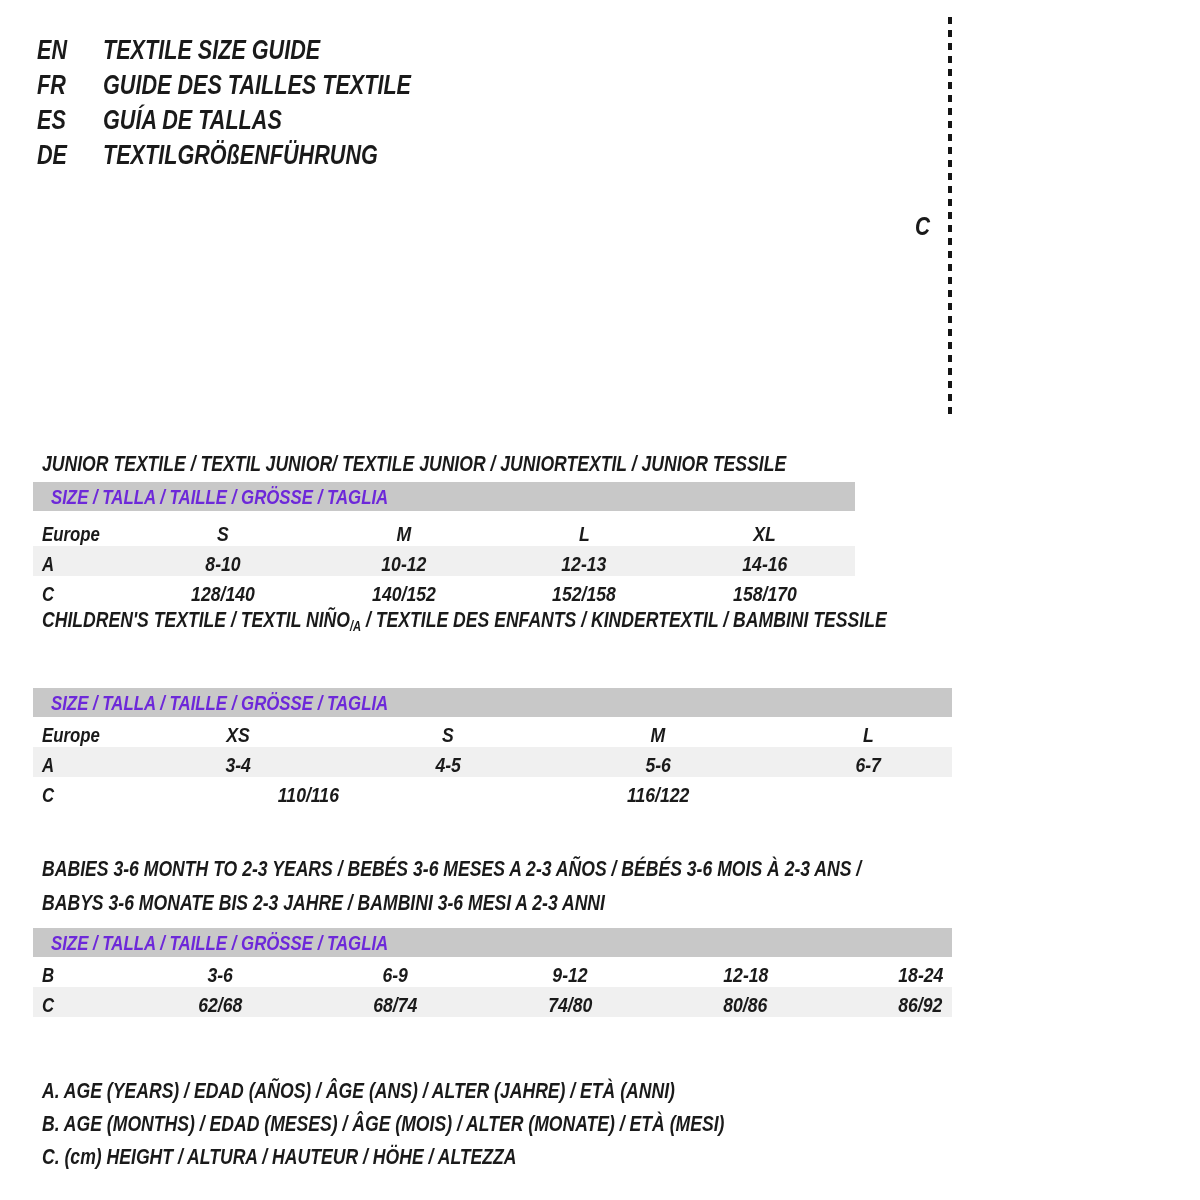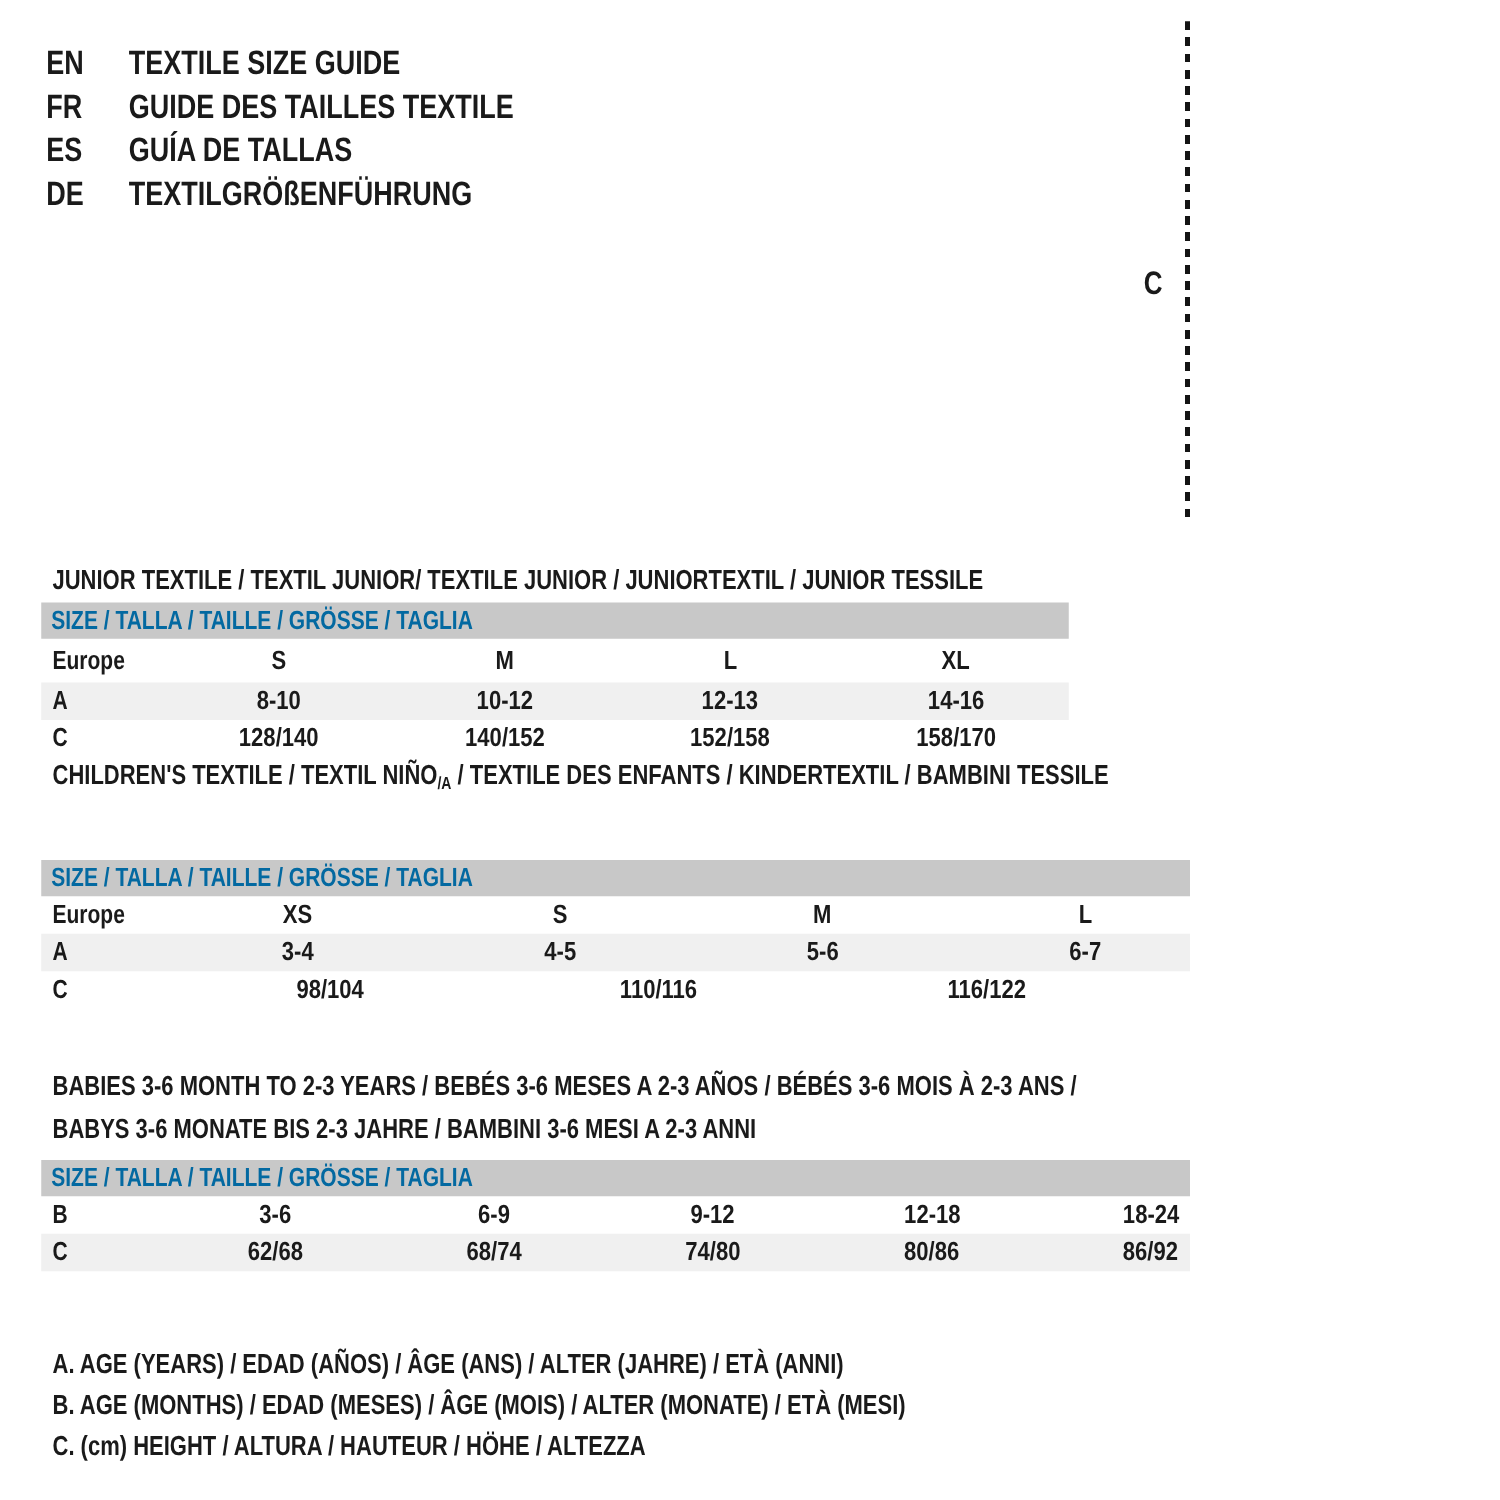--- a/index.html
+++ b/index.html
@@ -5,20 +5,21 @@
   html, body { margin: 0; padding: 0; background: #ffffff; }
   .page {
     position: relative;
     width: 952px;
     height: 1200px;
     background: #ffffff;
     font-family: "Liberation Sans", "DejaVu Sans", sans-serif;
     font-weight: 700;
     color: #1a1a1a;
     overflow: hidden;
+    font-style: italic;
   }
 
   
   .cond  { display: inline-block; transform: scaleX(0.80); transform-origin: 0 50%; white-space: nowrap; }
   .condc { display: inline-block; transform: scaleX(0.84); transform-origin: 50% 50%; white-space: nowrap; }
 
   
   .langs { position: absolute; left: 37px; top: 33px; }
   .lang-row { height: 35px; line-height: 35px; font-size: 27px; }
   .lang-code { width: 66px; }
@@ -36,28 +37,28 @@
   
   .heading { position: absolute; left: 42px; font-size: 22px; line-height: 24px; }
   .heading .sub { font-size: 14px; vertical-align: -4px; }
   .legend { position: absolute; left: 42px; top: 1074px; font-size: 22px; }
   .legend > div { height: 33px; line-height: 33px; }
 
   
   .table { position: absolute; left: 33px; }
   .bar {
     height: 29px; line-height: 29px;
-    background: #c8c8c8; color: #0369a1;
-    padding-left: 8px; font-size: 21px;
+    background: #c8c8c8; color: #6d28d9;
+    padding-left: 18px; font-size: 21px;
     box-sizing: border-box;
   }
   .trow { display: flex; height: 30px; font-size: 21px; }
   .trow.tall { height: 35px; }
   .trow.shaded { background: #f0f0f0; }
-  .cell { flex: 1; display: flex; align-items: center; justify-content: center; }
+  .cell { flex: 1; display: flex; align-items: flex-end; justify-content: center; }
   .cell.lab { flex: none; width: 100px; justify-content: flex-start; padding-left: 9px; box-sizing: border-box; }
 </style>
 </head>
 <body>
 
 <div class="page">
 
   <div class="langs">
     <div class="lang-row">
       <span class="cond lang-code">EN</span><span class="cond lang-label">TEXTILE SIZE GUIDE</span>
@@ -198,23 +199,20 @@
         </div>
       <div class="cell">
           <span class="condc">7-8</span>
         </div>
     </div>
     <div class="trow">
       <div class="cell lab">
           <span class="cond">C</span>
         </div>
       <div class="cell">
-          <span class="condc">98/104</span>
-        </div>
-      <div class="cell">
           <span class="condc">110/116</span>
         </div>
       <div class="cell">
           <span class="condc">116/122</span>
         </div>
       <div class="cell">
           <span class="condc">122/128</span>
         </div>
     </div>
   </div>

